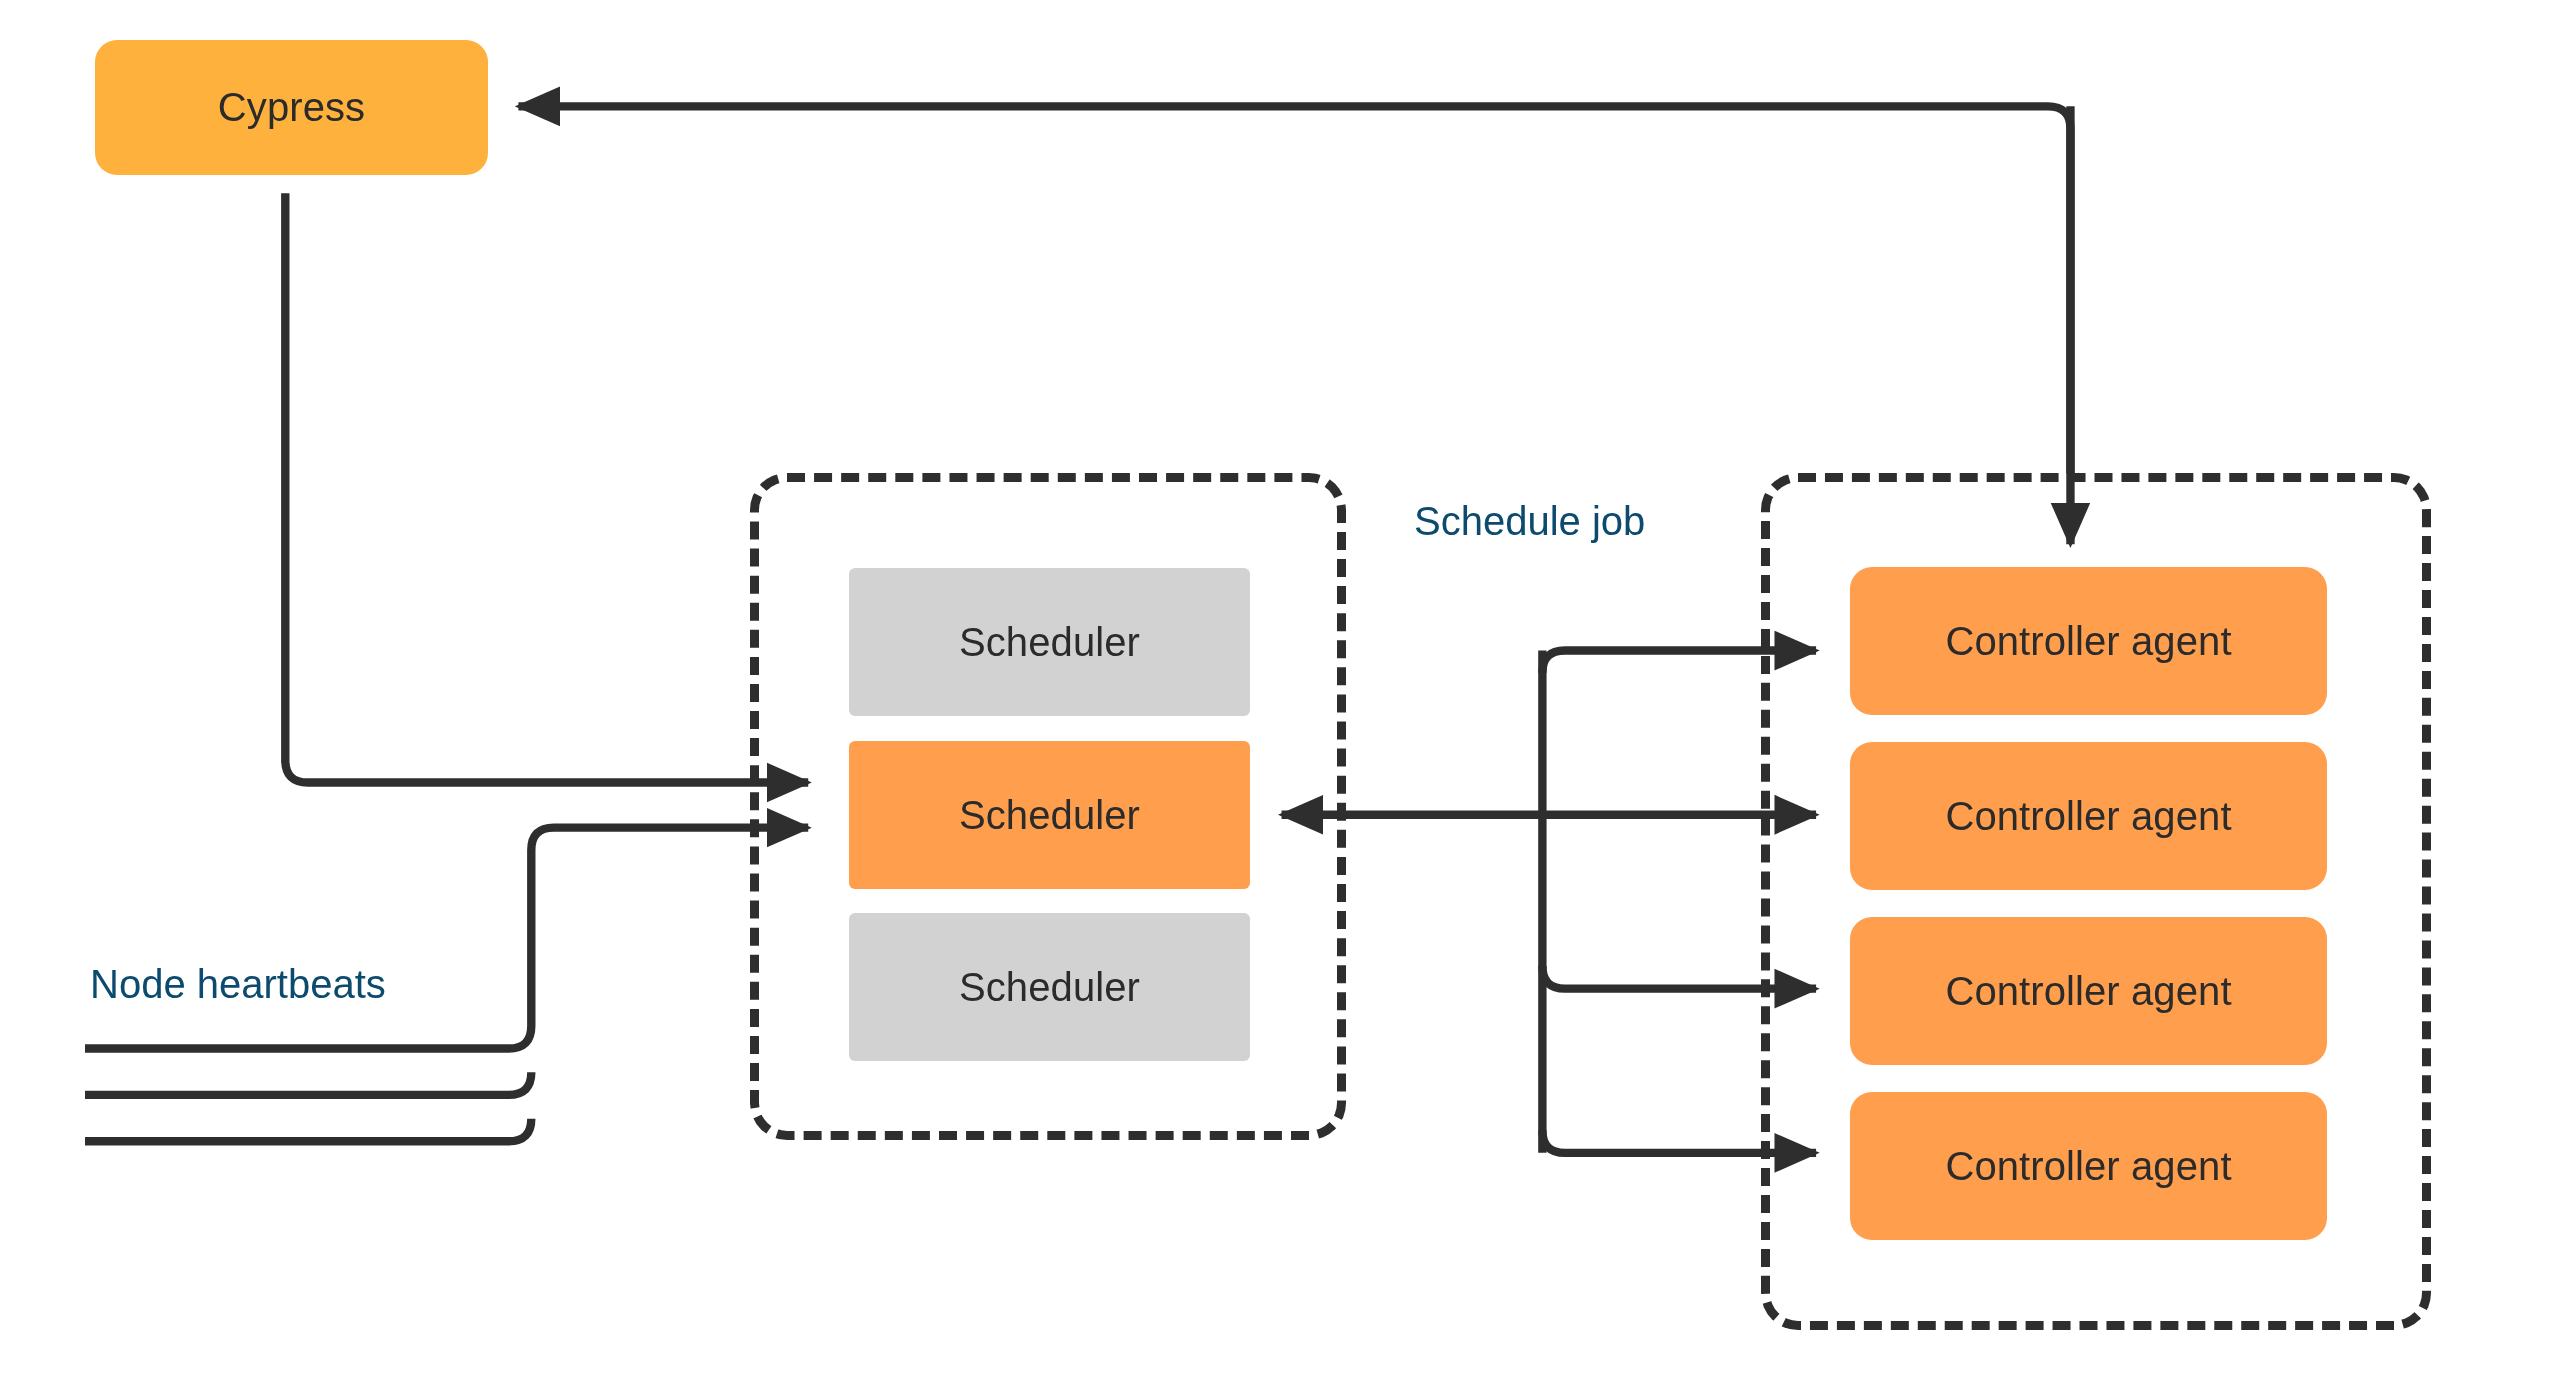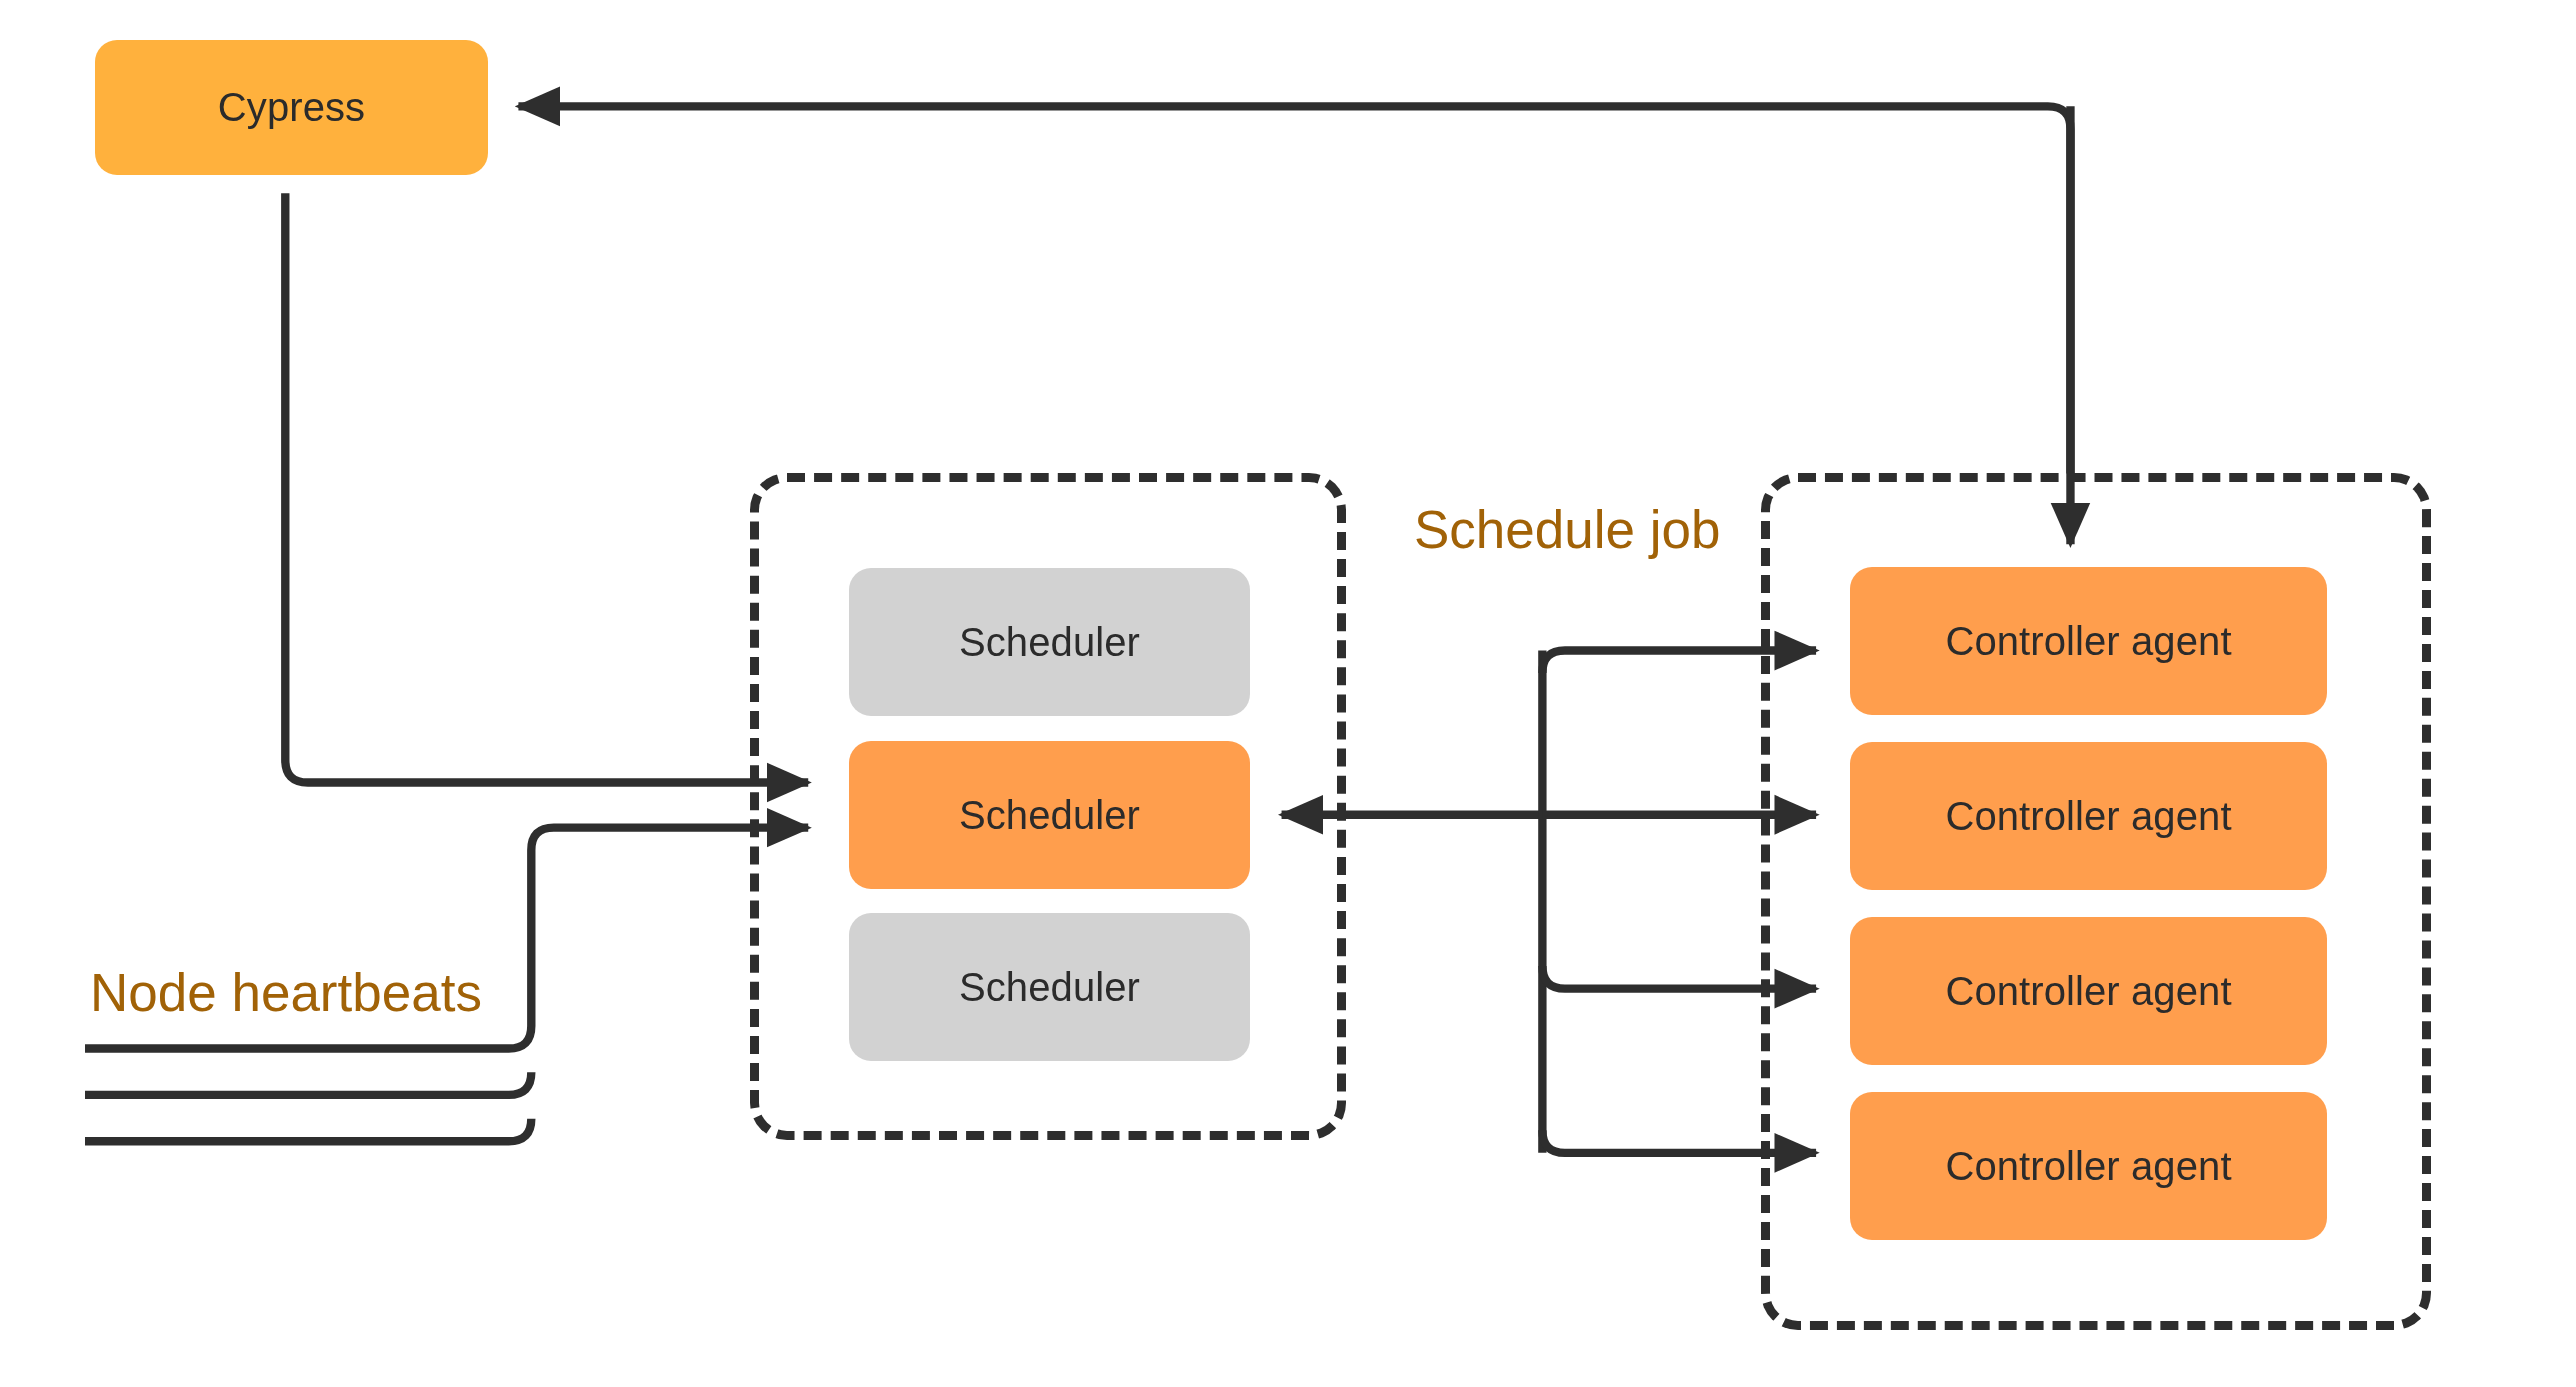--- a/index.html
+++ b/index.html
@@ -39,21 +39,21 @@
     top: 40px;
     width: 393px;
     height: 135px;
     background: #ffb13d;
     border-radius: 22px;
   }
   .sched-box {
     left: 849px;
     width: 401px;
     height: 148px;
-    border-radius: 22px;
+    border-radius: 6px;
   }
   .sched-idle { background: #d2d2d2; }
   .sched-active { background: #ff9e4d; }
   .sched-1 { top: 568px; }
   .sched-2 { top: 741px; }
   .sched-3 { top: 913px; }
   .agent-box {
     left: 1850px;
     width: 477px;
     height: 148px;
@@ -79,22 +79,22 @@
     height: 667px;
   }
   .group-agents {
     left: 1761px;
     top: 473px;
     width: 670px;
     height: 857px;
   }
   .free-label {
     position: absolute;
-    color: #a16207;
-    font-size: 53px;
+    color: #0c4a6e;
+    font-size: 40px;
     white-space: nowrap;
   }
   .label-schedule-job {
     left: 1414px;
     top: 499px;
   }
   .label-node-heartbeats {
     left: 90px;
     top: 962px;
   }

